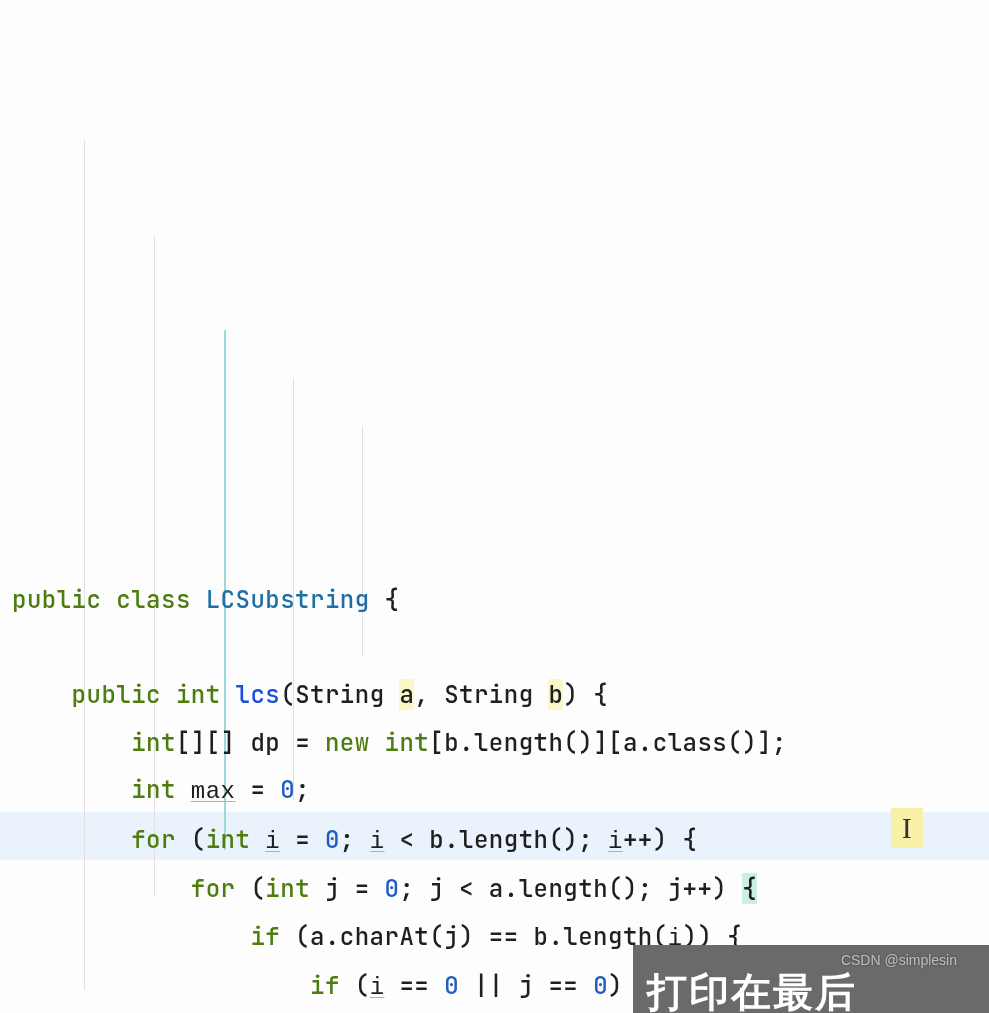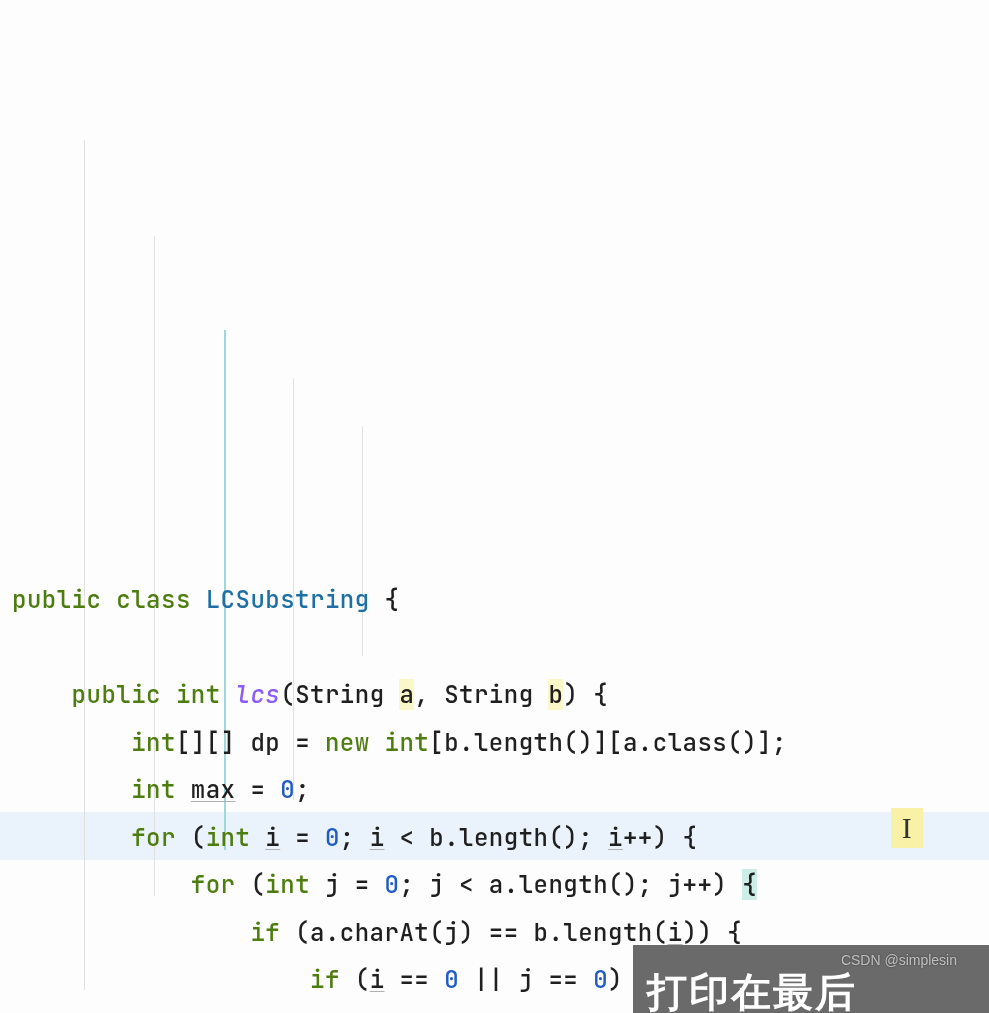--- a/index.html
+++ b/index.html
@@ -13,23 +13,23 @@
     padding: 6px 0 0 12px;
     white-space: pre;
     font-weight: 500;
     overflow: hidden;
     width: 989px;
     height: 1013px;
     position: relative;
   }
   .kw   { color: #4d7c0f; }  
   .cls  { color: #1d6fa5; }  
-  .mth  { color: #8b5cf6; font-style: italic; }  
+  .mth  { color: #1d4ed8; }  
   .num  { color: #205cc2; }
-  .ul   { text-decoration: underline; text-decoration-color: #b0b0b0; text-decoration-thickness: 1px; text-underline-offset: 3px; }
+  .ul   { text-decoration: underline; text-decoration-color: #b0b0b0; text-decoration-thickness: 1px; text-underline-offset: 3px; font-family: Liberation Mono, monospace; }
   .hl-a { background: #faf7c9; } 
   .hl-b { background: #cceee7; } 
   .current-line {
     position: absolute;
     left: 0; right: 0;
     height: 48px;
     background: #eaf3fb;
     z-index: 0;
   }
   .guide {

